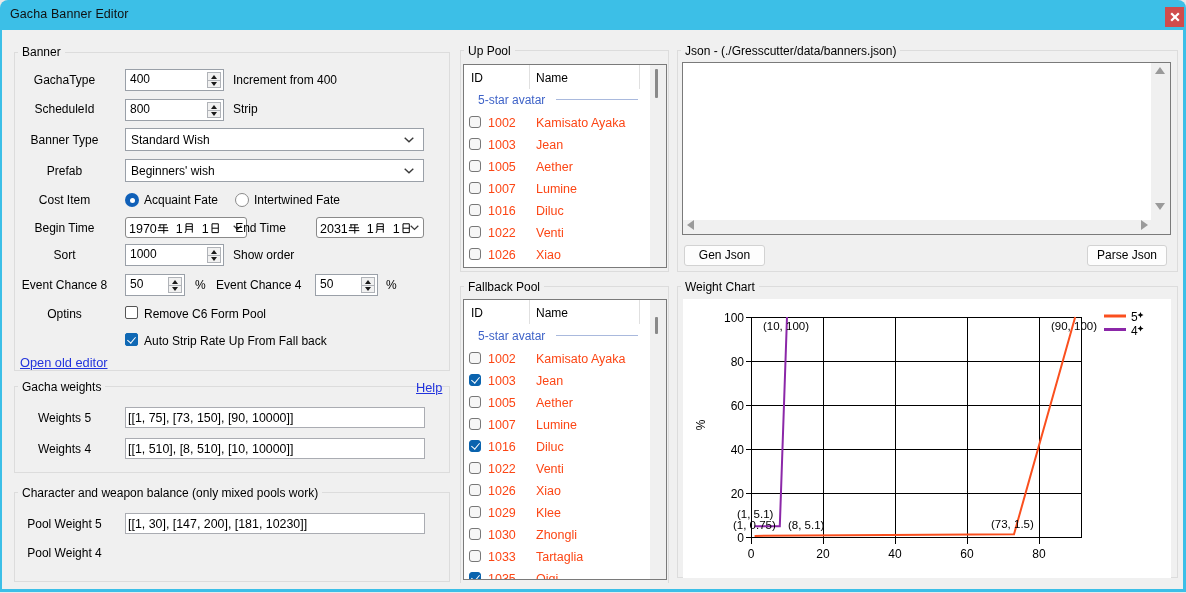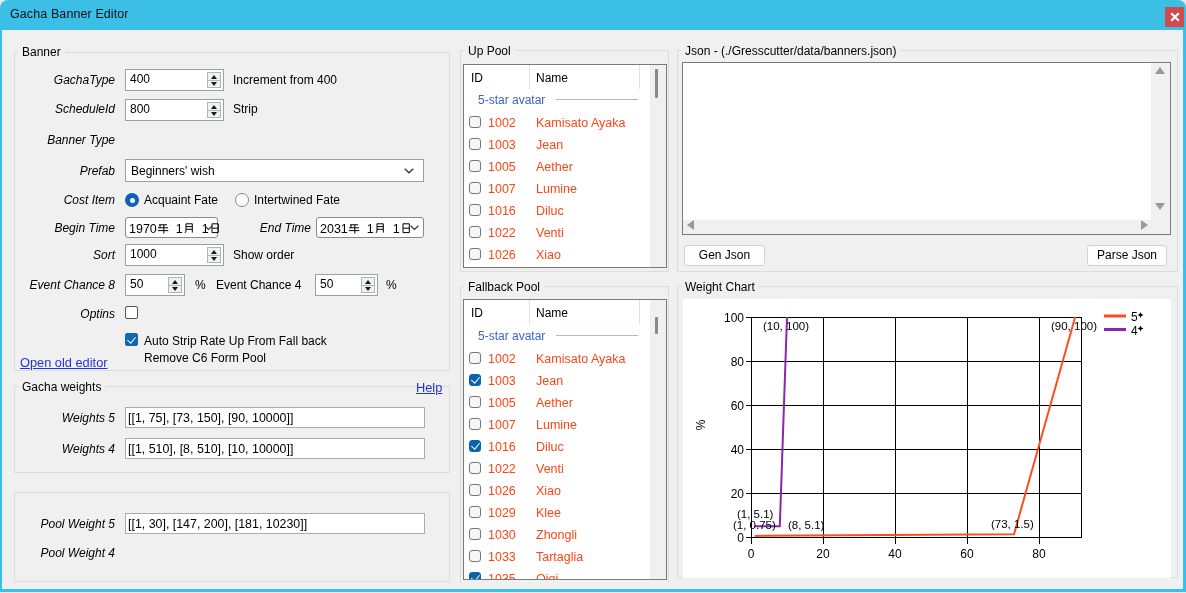--- a/index.html
+++ b/index.html
@@ -6,21 +6,21 @@
 html,body { width:1186px; height:593px; overflow:hidden; background:#e9e9e9; }
 body { font-family:"Liberation Sans", sans-serif; font-size:12px; color:#000; }
 #win { position:absolute; left:0; top:0; width:1186px; height:592px;
   background:#3cbfe7; border-radius:8px 8px 0 0; }
 #client { position:absolute; left:2px; top:30px; width:1181px; height:558.5px; background:#f0f0f0; }
 #title { position:absolute; left:10px; top:7px; font-size:12.5px; letter-spacing:0.1px; color:#101010; }
 #closebtn { position:absolute; left:1165px; top:7px; width:19px; height:20px; background:#d04c4c;
   color:#fff; text-align:center; font-size:11px; font-weight:bold; line-height:20px; }
 .grp { position:absolute; border:1px solid #dcdcdc; }
 .grplbl { position:absolute; background:#f0f0f0; padding:0 4px; font-size:12px; white-space:nowrap; }
-.lbl { position:absolute; font-size:12px; text-align:right; white-space:nowrap;font-style:italic; }
+.lbl { position:absolute; font-size:12px; text-align:center; white-space:nowrap; }
 .txt { position:absolute; font-size:12px; white-space:nowrap; }
 .spin { position:absolute; background:#fff; border:1px solid #9aa0a8; }
 .spin .v { position:absolute; left:4px; top:2px; font-size:12px; }
 .spbtn { position:absolute; right:2px; width:14px; height:8.5px; border:1px solid #b0b3b8; background:#f1f1f1; }
 .spbtn.up { top:2px; } .spbtn.dn { bottom:2px; }
 .aru { position:absolute; left:2.5px; top:1.5px; width:0; height:0;
   border-left:3.5px solid transparent; border-right:3.5px solid transparent; border-bottom:4.5px solid #1a1a1a; }
 .ard { position:absolute; left:2.5px; top:1.5px; width:0; height:0;
   border-left:3.5px solid transparent; border-right:3.5px solid transparent; border-top:4.5px solid #1a1a1a; }
 .combo { position:absolute; background:#fff; border:1px solid #9aa0a8; }
@@ -79,38 +79,44 @@
     <div class="spbtn up">
         <div class="aru"></div>
       </div>
     <div class="spbtn dn">
         <div class="ard"></div>
       </div>
   </div>
   <div class="txt" style="left:233px; top:102px;">Strip</div>
 
   <div class="lbl" style="left:14px; top:133px; width:101px;">Banner Type</div>
+  <div class="combo" style="left:125px; top:128px; width:299px; height:23px;">
+    <div class="v">Standard Wish</div>
+    <svg style="position:absolute; right:9px; top:8px;" width="10" height="6">
+        <polyline points="0.7,0.8 5,4.8 9.3,0.8" stroke="#3a3a3a" stroke-width="1.4" fill="none"></polyline>
+      </svg>
+  </div>
 
   <div class="lbl" style="left:14px; top:164px; width:101px;">Prefab</div>
   <div class="combo" style="left:125px; top:159px; width:299px; height:23px;">
     <div class="v">Beginners' wish</div>
     <svg style="position:absolute; right:9px; top:8px;" width="10" height="6">
         <polyline points="0.7,0.8 5,4.8 9.3,0.8" stroke="#3a3a3a" stroke-width="1.4" fill="none"></polyline>
       </svg>
   </div>
 
   <div class="lbl" style="left:14px; top:193px; width:101px;">Cost Item</div>
   <div style="position:absolute; left:125px; top:193px; width:14px; height:14px; border-radius:50%; background:#1060b8;"></div>
   <div style="position:absolute; left:129.5px; top:197.5px; width:5px; height:5px; border-radius:50%; background:#fff;"></div>
   <div class="txt" style="left:144px; top:193px;">Acquaint Fate</div>
   <div style="position:absolute; left:235px; top:193px; width:14px; height:14px; border-radius:50%; background:#fff; border:1px solid #8a8a8a;"></div>
   <div class="txt" style="left:254px; top:193px;">Intertwined Fate</div>
 
   <div class="lbl" style="left:14px; top:221px; width:101px;">Begin Time</div>
-  <div class="dt" style="left:125px; top:217px; width:93px; height:21px;">
+  <div class="dt" style="left:125px; top:217px; width:122px; height:21px;">
     <div class="v">1970<svg class="cjk" width="12" height="12" viewBox="0 0 12 12">
           <path d="M2,2.8 H10 M1,5.8 H11 M0.8,8.6 H11.3 M6.8,2.8 V11.6 M3,2.8 V5.8" stroke="#000" stroke-width="1" fill="none"></path>
         </svg>&nbsp; 1<svg class="cjk" width="12" height="12" viewBox="0 0 12 12">
           <path d="M3,1.8 H9.3 V10.6 M3,1.8 V9 L2,11 M3,4.6 H9.3 M3,7.3 H9.3" stroke="#000" stroke-width="1" fill="none"></path>
         </svg>&nbsp; 1<svg class="cjk" width="12" height="12" viewBox="0 0 12 12">
           <path d="M3,1.8 H9.3 V10.6 H3 Z M3,6.2 H9.3" stroke="#000" stroke-width="1" fill="none"></path>
         </svg></div>
     <svg style="position:absolute; right:4px; top:7px;" width="9" height="6">
         <polyline points="0.7,0.8 4.5,4.4 8.3,0.8" stroke="#3a3a3a" stroke-width="1.3" fill="none"></polyline>
       </svg>
@@ -159,38 +165,39 @@
         <div class="aru"></div>
       </div>
     <div class="spbtn dn">
         <div class="ard"></div>
       </div>
   </div>
   <div class="txt" style="left:386px; top:278px;">%</div>
 
   <div class="lbl" style="left:14px; top:307px; width:101px;">Optins</div>
   <div class="cb" style="left:125px; top:306px;"></div>
-  <div class="txt" style="left:144px; top:307px;margin-top:44px;">Remove C6 Form Pool</div>
+  <div class="txt" style="left:144px; top:307px;">Remove C6 Form Pool</div>
   <div class="cb on" style="left:125px; top:333px;"></div>
   <div class="txt" style="left:144px; top:334px;">Auto Strip Rate Up From Fall back</div>
   <div class="link" style="left:20px; top:355px;">Open old editor</div>
 
   <div class="grp" style="left:14px; top:386px; width:436px; height:87px;"></div>
   <div class="grplbl" style="left:18px; top:380px;">Gacha weights</div>
   <div class="link" style="left:416px; top:380px;">Help</div>
   <div class="lbl" style="left:14px; top:411px; width:101px;">Weights 5</div>
   <div class="tbox" style="left:125px; top:407px; width:300px; height:21px;">
     <div class="v">[[1, 75], [73, 150], [90, 10000]]</div>
   </div>
   <div class="lbl" style="left:14px; top:442px; width:101px;">Weights 4</div>
   <div class="tbox" style="left:125px; top:438px; width:300px; height:21px;">
     <div class="v">[[1, 510], [8, 510], [10, 10000]]</div>
   </div>
 
   <div class="grp" style="left:14px; top:492px; width:436px; height:90px;"></div>
+  <div class="grplbl" style="left:18px; top:486px;">Character and weapon balance (only mixed pools work)</div>
   <div class="lbl" style="left:14px; top:517px; width:101px;">Pool Weight 5</div>
   <div class="tbox" style="left:125px; top:513px; width:300px; height:21px;">
     <div class="v">[[1, 30], [147, 200], [181, 10230]]</div>
   </div>
   <div class="lbl" style="left:14px; top:546px; width:101px;">Pool Weight 4</div>
 
   <div class="grp" style="left:460px; top:50px; width:209px; height:222px;"></div>
   <div class="grplbl" style="left:464px; top:44px;">Up Pool</div>
   <div class="lv" style="left:463px; top:64px; width:204px; height:204px;">
     <div class="colsep" style="left:65px;"></div>

